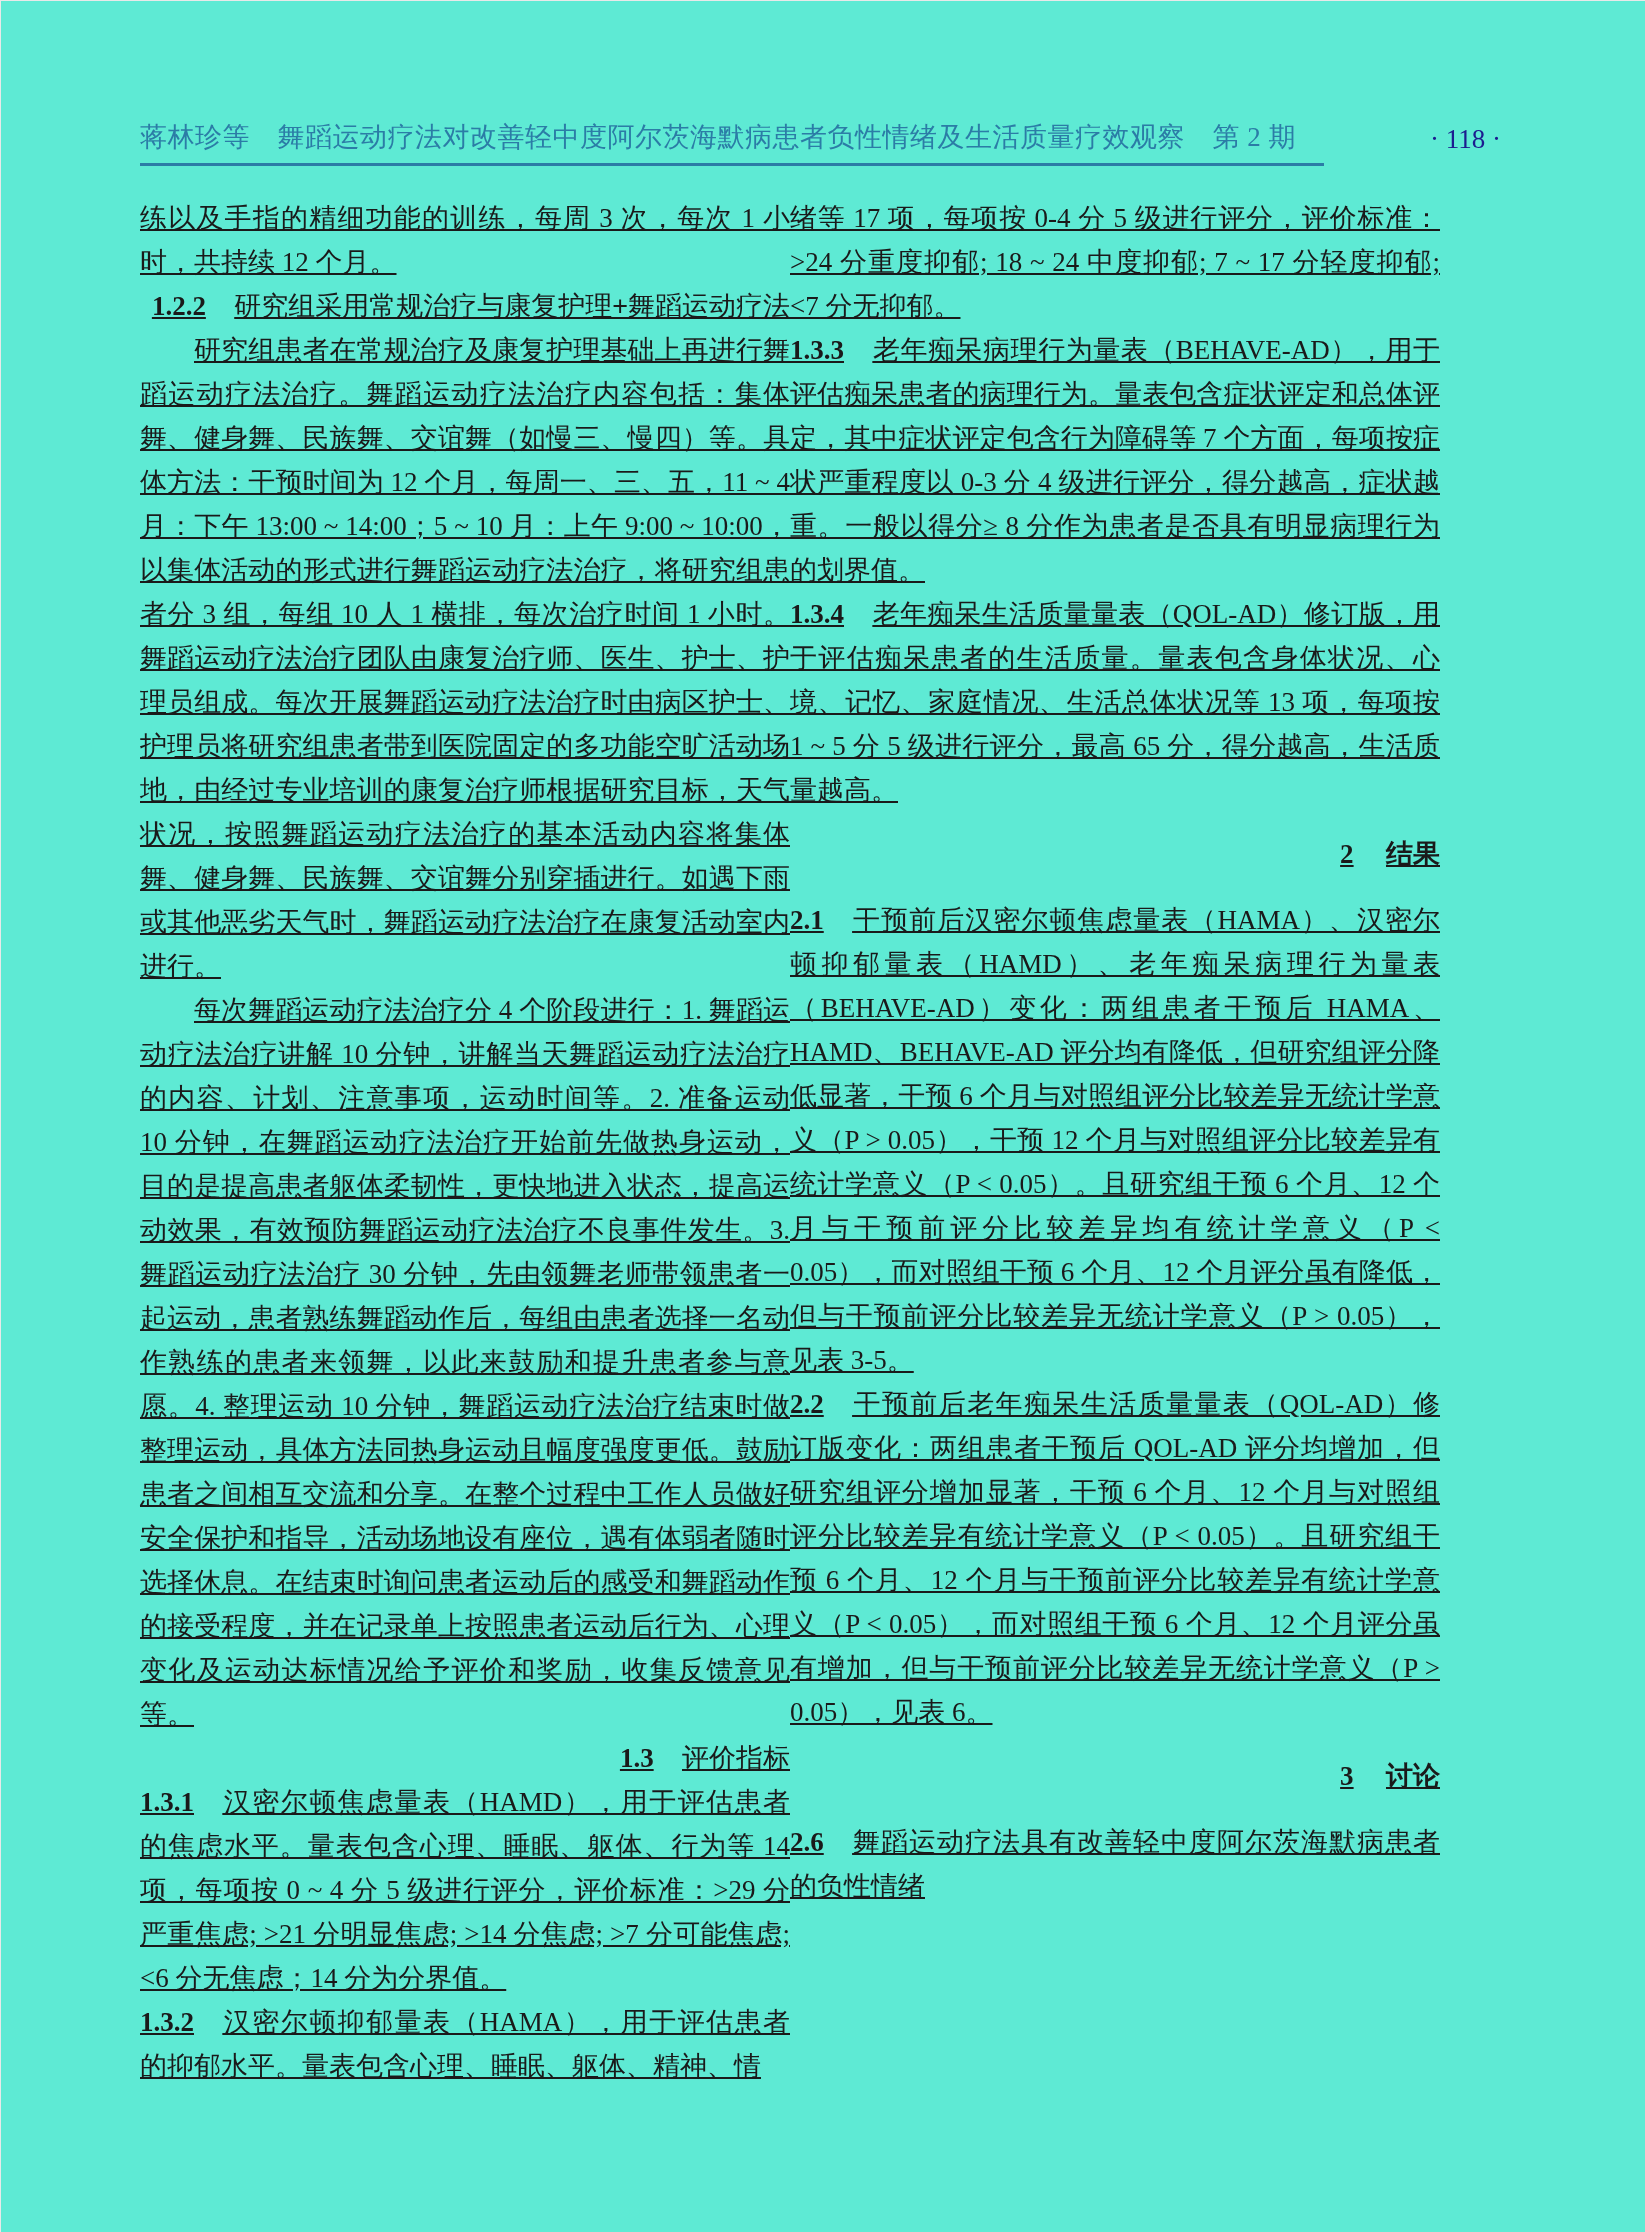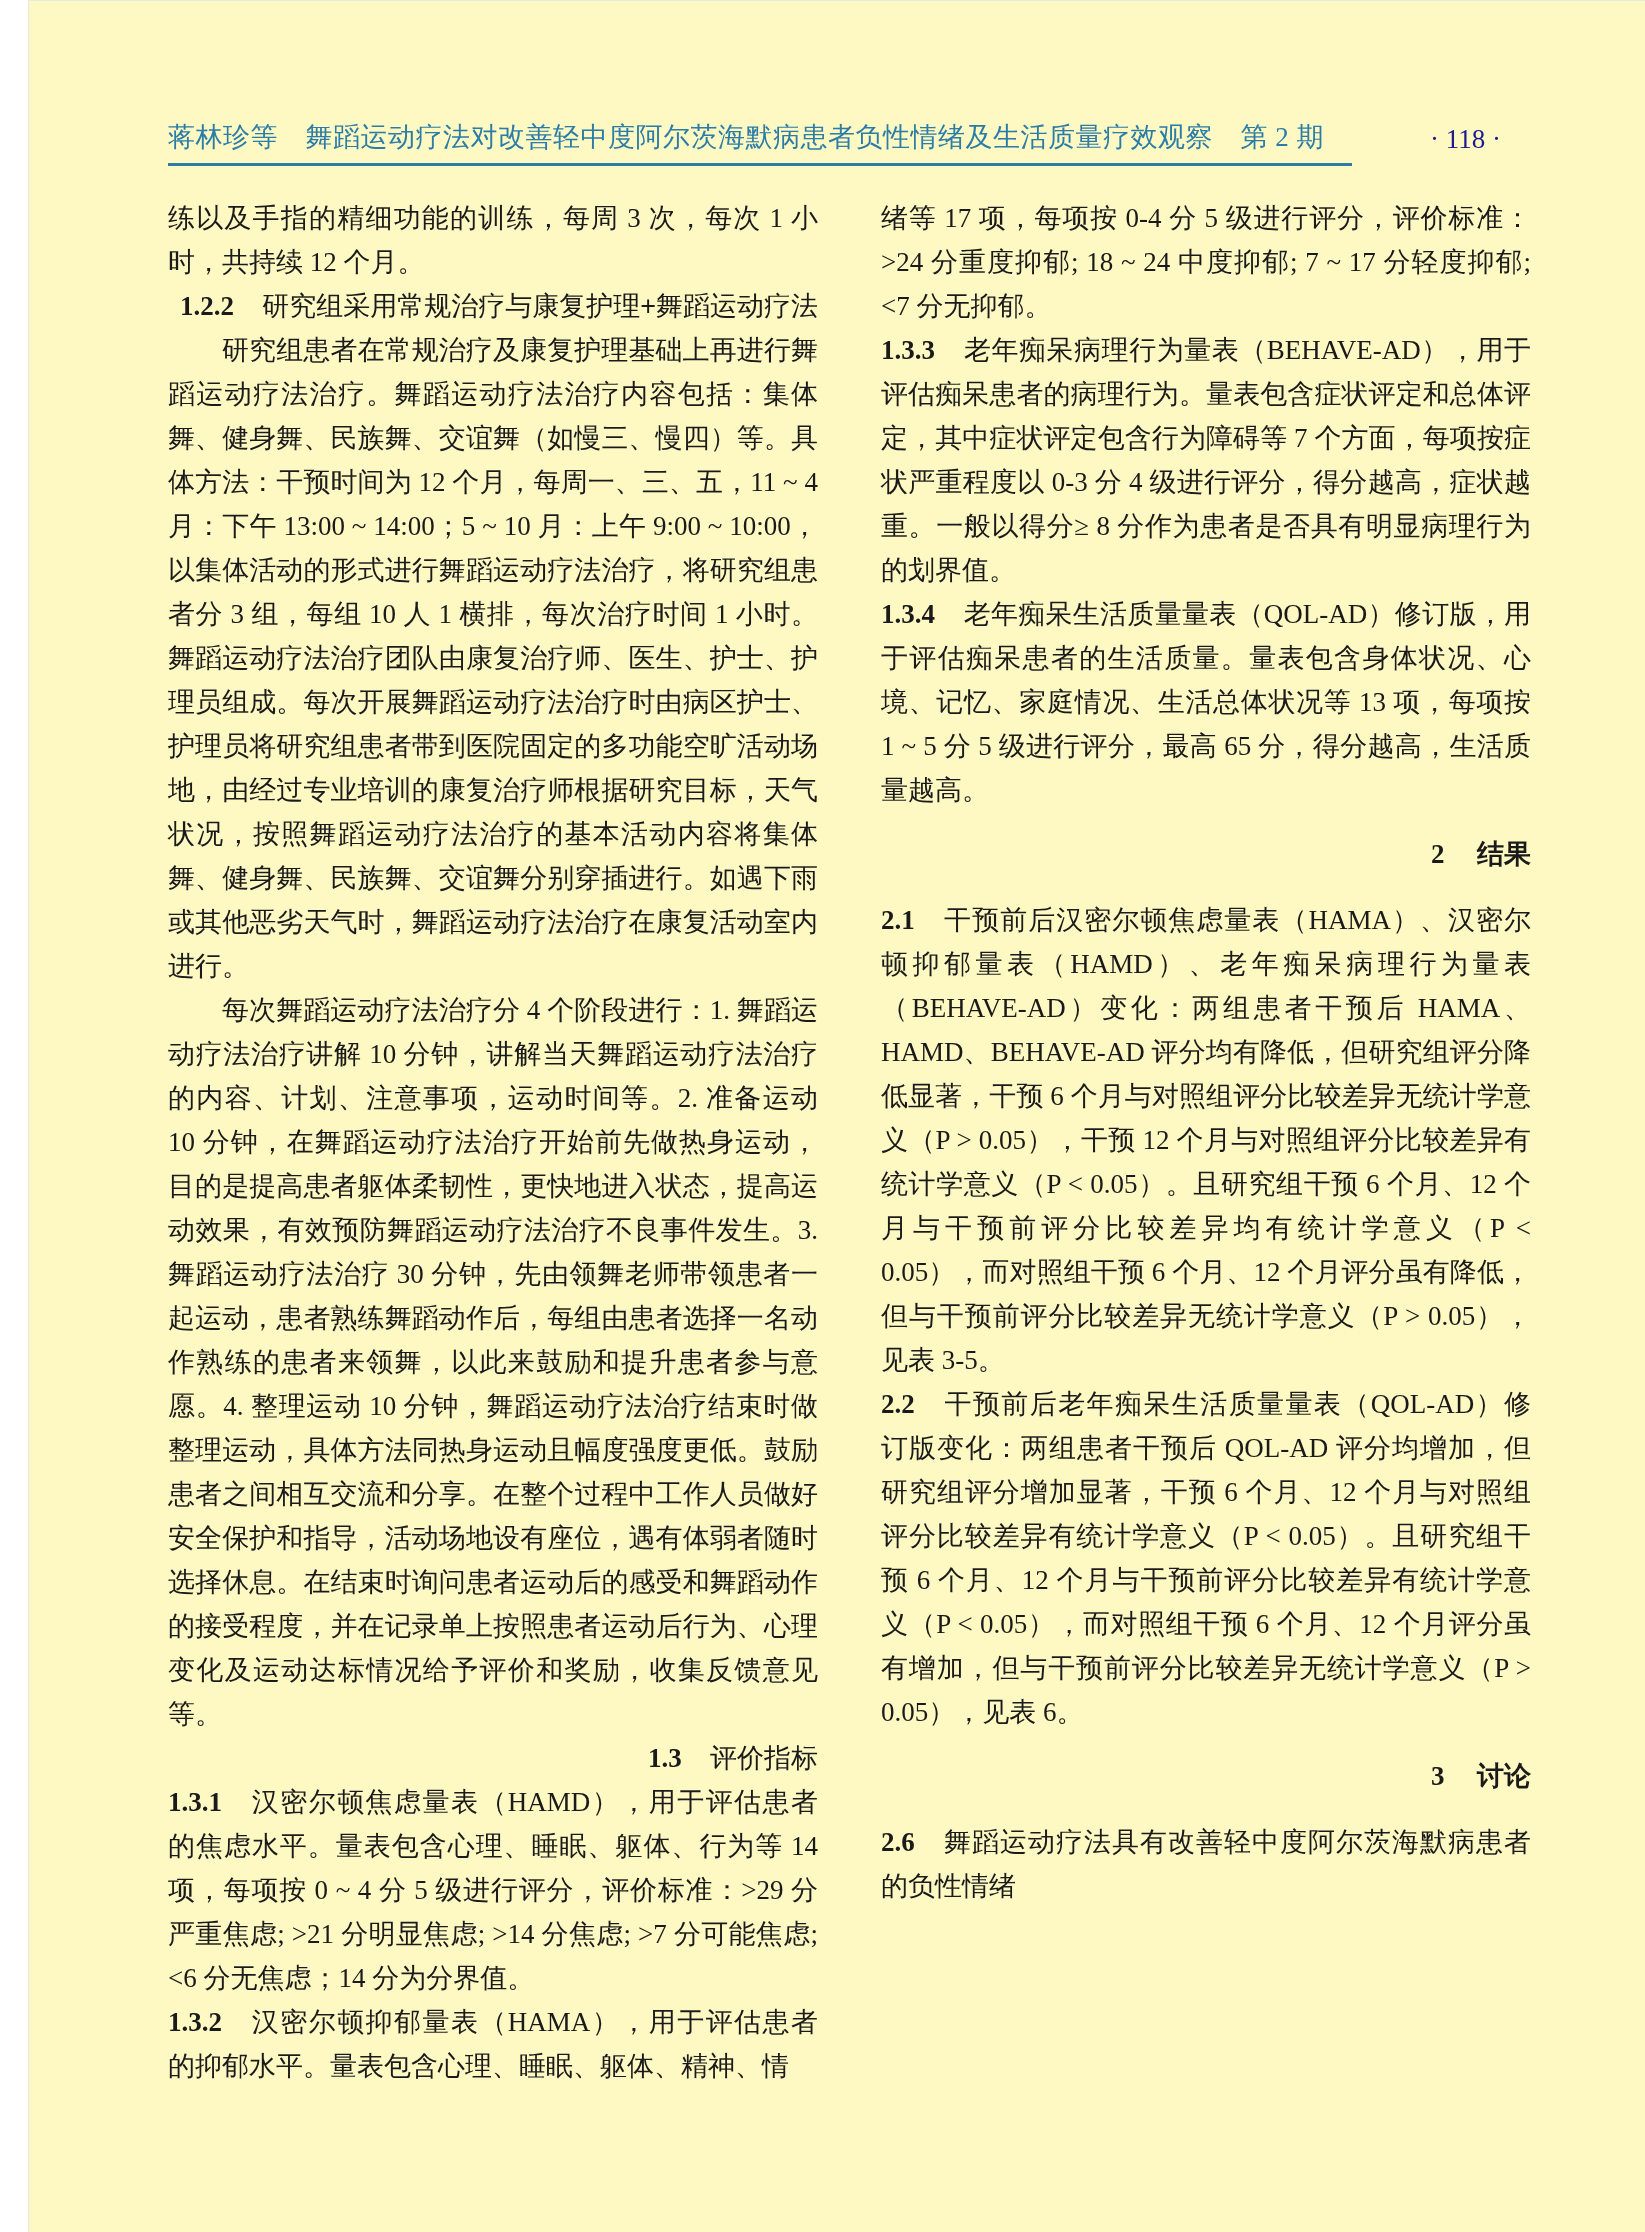--- a/index.html
+++ b/index.html
@@ -2,43 +2,43 @@
 <html><head>
 <meta charset="utf-8">
 <style>
   html,body{margin:0;padding:0;background:#ffffff;}
   body{
     width:1646px;height:2233px;position:relative;
     font-family:"Liberation Serif","DejaVu Serif",serif;
     color:#1a1a1a;
   }
   .page{
-    position:absolute;inset:0;background:#fef9c3;
-    border:1px solid #e9e9e9;box-sizing:border-box;margin-left:28px;
+    position:absolute;inset:0;background:#5eead4;
+    border:1px solid #e9e9e9;box-sizing:border-box;
   }
   
   .header{
     position:absolute;left:139px;right:144px;top:119px;
     display:flex;justify-content:space-between;align-items:flex-start;
   }
   .running-title{
     font-size:27px;line-height:34px;letter-spacing:0.5px;
     color:#2b7ca6;
     border-bottom:3px solid #2b7ca6;
     padding-bottom:9px;padding-right:28px;
     white-space:nowrap;
   }
   .page-num{
     font-size:27px;line-height:34px;color:#1c1c8f;white-space:nowrap;
     padding-top:2px;
   }
   
   .columns{
     position:absolute;left:139px;top:195px;width:1363px;
-    display:flex;gap:63px;
+    display:flex;text-decoration:underline;
   }
   .col{
     width:650px;flex:0 0 650px;
     font-size:27px;line-height:44px;
     text-align:justify;text-justify:inter-ideograph;
   }
   .block{margin:0;}
   .block.indent{text-indent:2em;}
   .block.h3{
     font-family:"Liberation Sans","DejaVu Sans",sans-serif;

